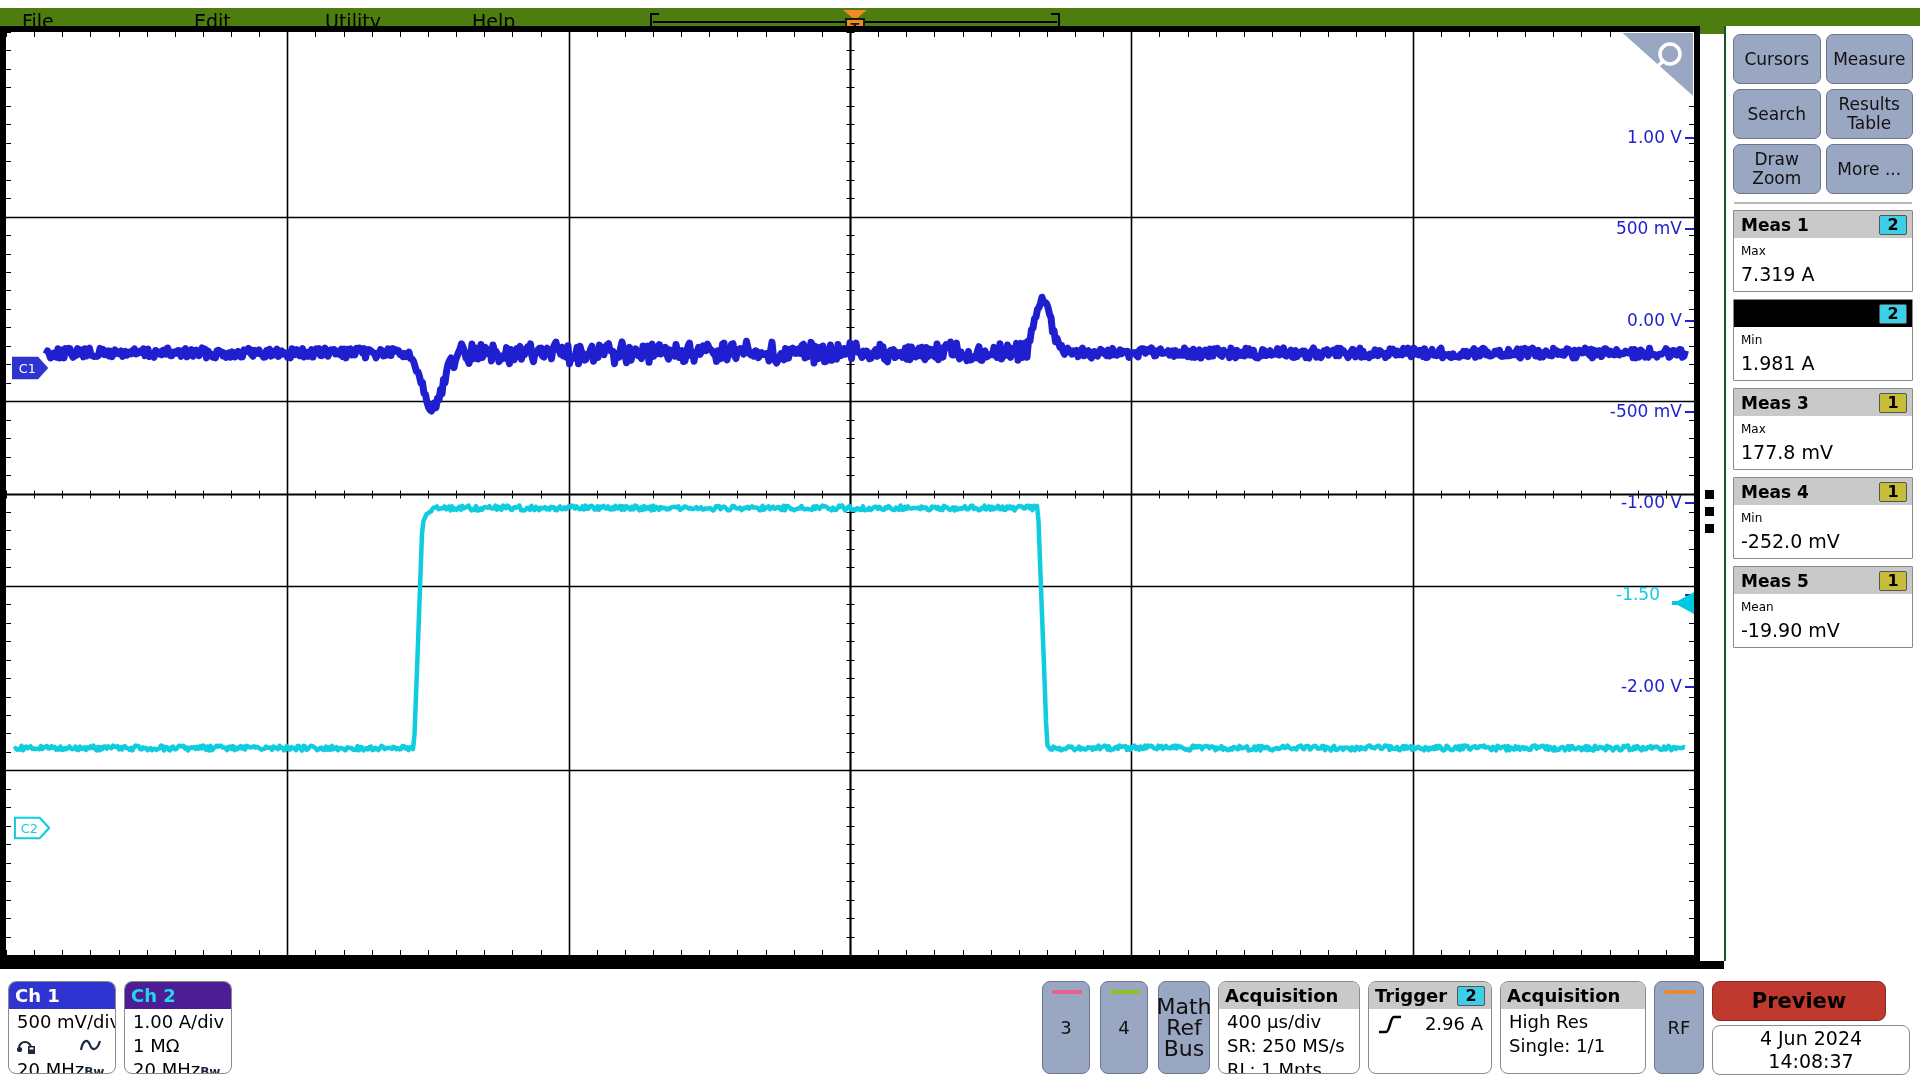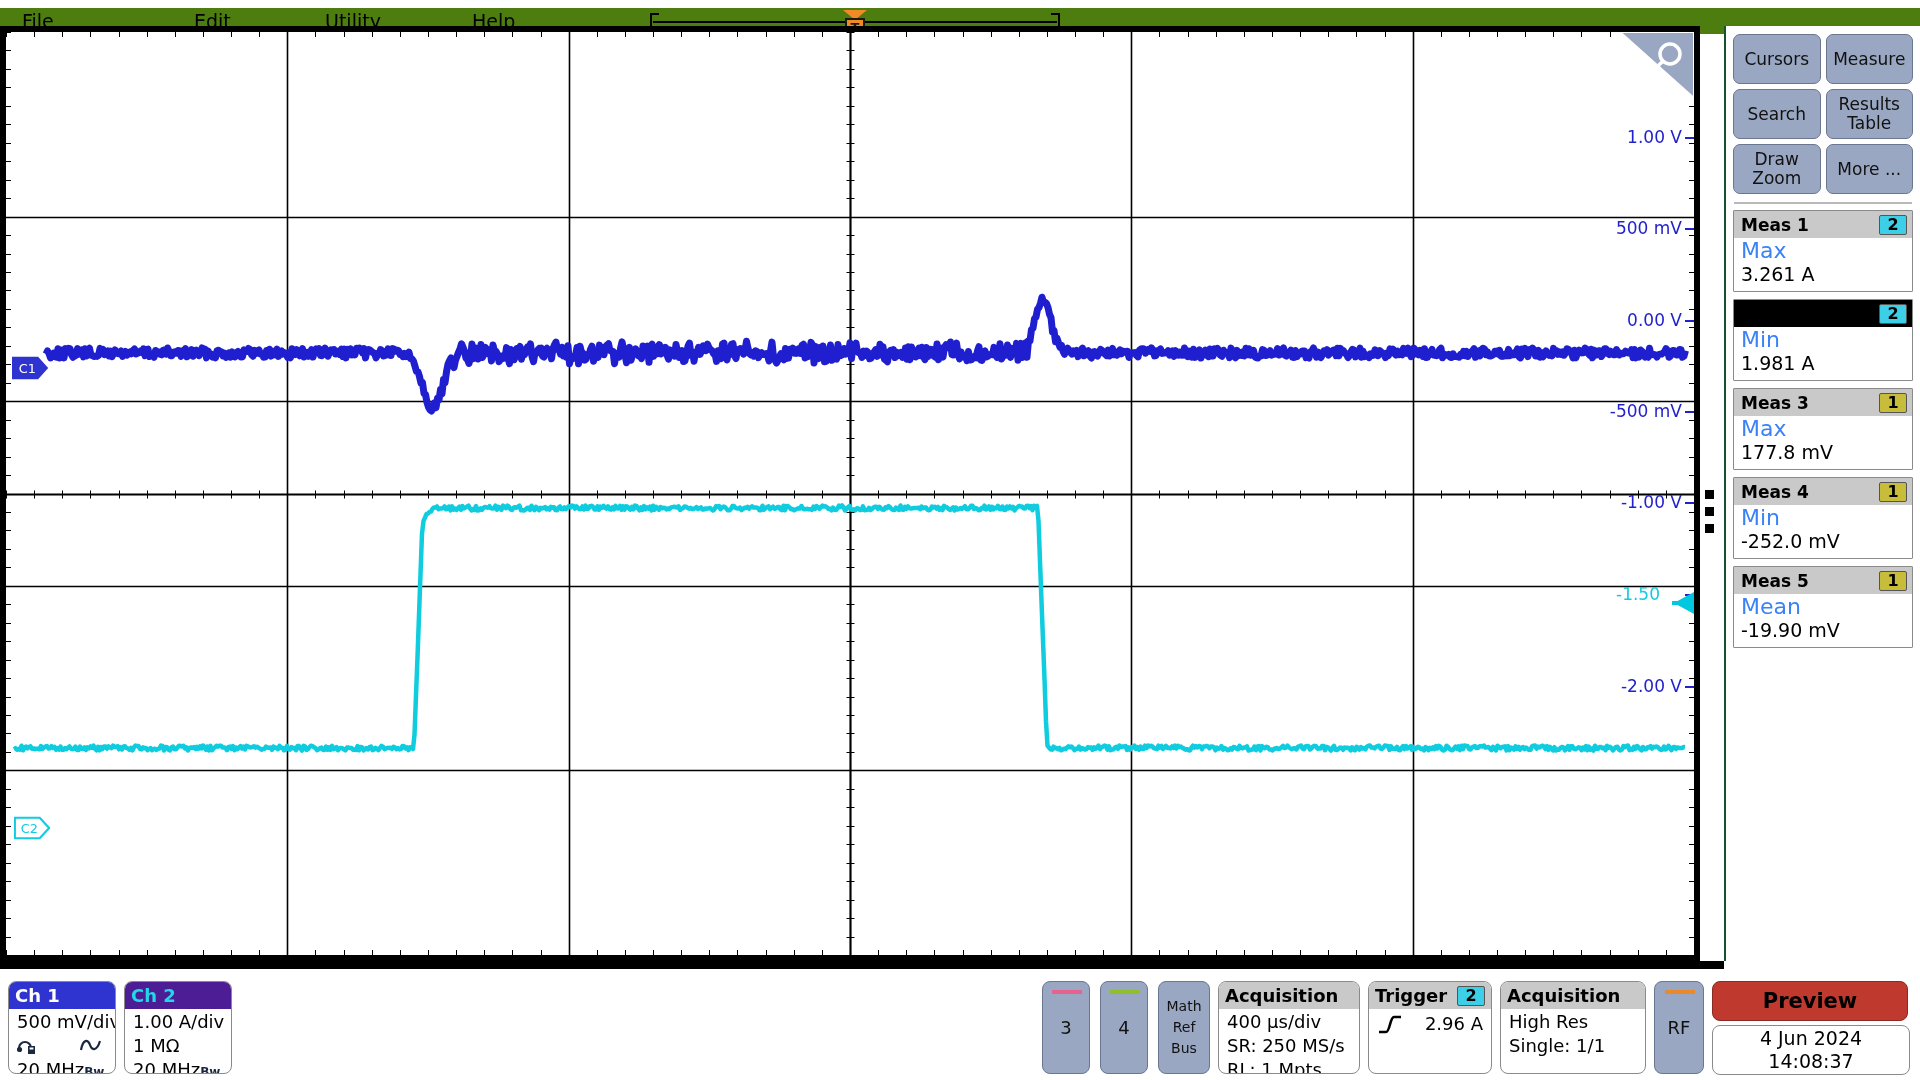--- a/index.html
+++ b/index.html
@@ -143,21 +143,21 @@
   .meas-title { font-size: 17px; font-weight: bold; color: #000; }
   .meas-head.sel .meas-title { color: #000; }
   .meas-src {
     font-size: 16px; font-weight: bold; color: #000;
     min-width: 28px; text-align: center; border: 1px solid #555; border-radius: 2px;
     line-height: 18px;
   }
   .src-c1 { background: #c8bd3a; }
   .src-c2 { background: #3ecfe8; }
   .meas-body { padding: 2px 7px 5px 7px; }
-  .meas-type { font-size: 22px; color: #3b82f6; line-height: 22px; }
+  .meas-type { font-size: 12px; color: #000000; line-height: 22px; }
   .meas-val  { font-size: 19px; color: #000; line-height: 24px; }
 
   
   #bottombar {
     position: absolute; left: 0; top: 961px; width: 1920px; height: 119px;
     background: #ffffff;
   }
   #bb-blackstrip {
     position: absolute; left: 0; top: 0; width: 1724px; height: 8px; background: #000;
   }
@@ -183,37 +183,37 @@
     display: flex; align-items: center; justify-content: center;
     font-size: 18px; color: #111;
   }
   .chbtn-bar { position: absolute; left: 9px; top: 8px; width: 30px; height: 4px; }
   #ch3btn { left: 1042px; }
   #ch4btn { left: 1100px; }
   #mathbtn {
     position: absolute; left: 1158px; top: 20px; width: 52px; height: 93px;
     background: #9aa7c2; border: 1px solid #6b7690; border-radius: 8px;
     display: flex; align-items: center; justify-content: center;
-    font-size: 14px; color: #111; text-align: center; line-height: 21px;
+    font-size: 22px; color: #111; text-align: center; line-height: 21px;
     white-space: pre-line;
   }
   #horizcard { left: 1218px; width: 142px; height: 93px; }
   #horizcard .card-head { background: #c9c9c9; color: #000; }
   #trigcard { left: 1368px; width: 124px; height: 93px; }
   #trigcard .card-head { background: #c9c9c9; color: #000; justify-content: space-between; }
   #acqcard { left: 1500px; width: 146px; height: 93px; }
   #acqcard .card-head { background: #c9c9c9; color: #000; }
   #rfbtn {
     position: absolute; left: 1654px; top: 20px; width: 50px; height: 93px;
     background: #9aa7c2; border: 1px solid #6b7690; border-radius: 8px;
     display: flex; align-items: center; justify-content: center;
     font-size: 18px; color: #111;
   }
   #previewbtn {
-    position: absolute; left: 1712px; top: 20px; width: 196px; height: 40px;
+    position: absolute; left: 1712px; top: 20px; width: 174px; height: 40px;
     background: #c0392f; border: 1px solid #8a2a22; border-radius: 8px;
     display: flex; align-items: center; justify-content: center;
     font-size: 21px; font-weight: bold; color: #000;
   }
   #clockcard {
     position: absolute; left: 1712px; top: 64px; width: 198px; height: 50px;
     border: 1px solid #8a8a8a; border-radius: 8px; background: #fff;
     display: flex; flex-direction: column; align-items: center; justify-content: center;
   }
   .clock-line { font-size: 19px; color: #000; line-height: 23px; }
@@ -653,21 +653,21 @@
   </div>
   <div id="btn-divider"></div>
 
   <div class="meas-card">
     <div class="meas-head">
       <span class="meas-title">Meas 1</span>
       <span class="meas-src src-c2">2</span>
     </div>
     <div class="meas-body">
       <div class="meas-type">Max</div>
-      <div class="meas-val">3.261 A</div>
+      <div class="meas-val">7.319 A</div>
     </div>
   </div>
 
   <div class="meas-card">
     <div class="meas-head sel">
       <span class="meas-title" style="color:#fff"></span>
       <span class="meas-src src-c2">2</span>
     </div>
     <div class="meas-body">
       <div class="meas-type">Min</div>

